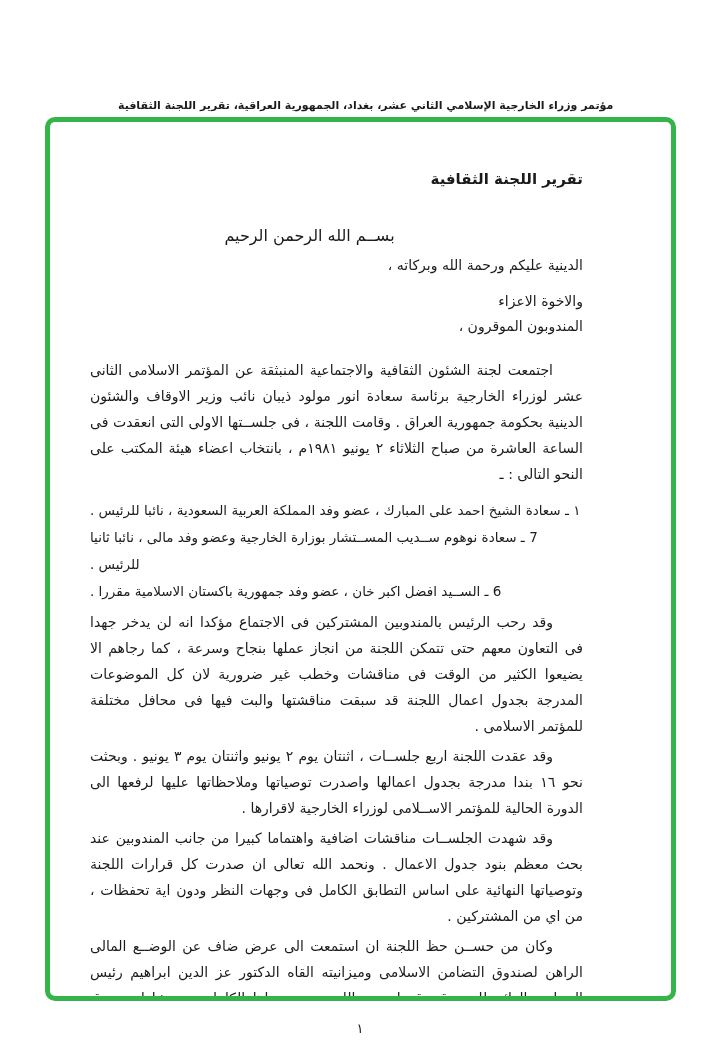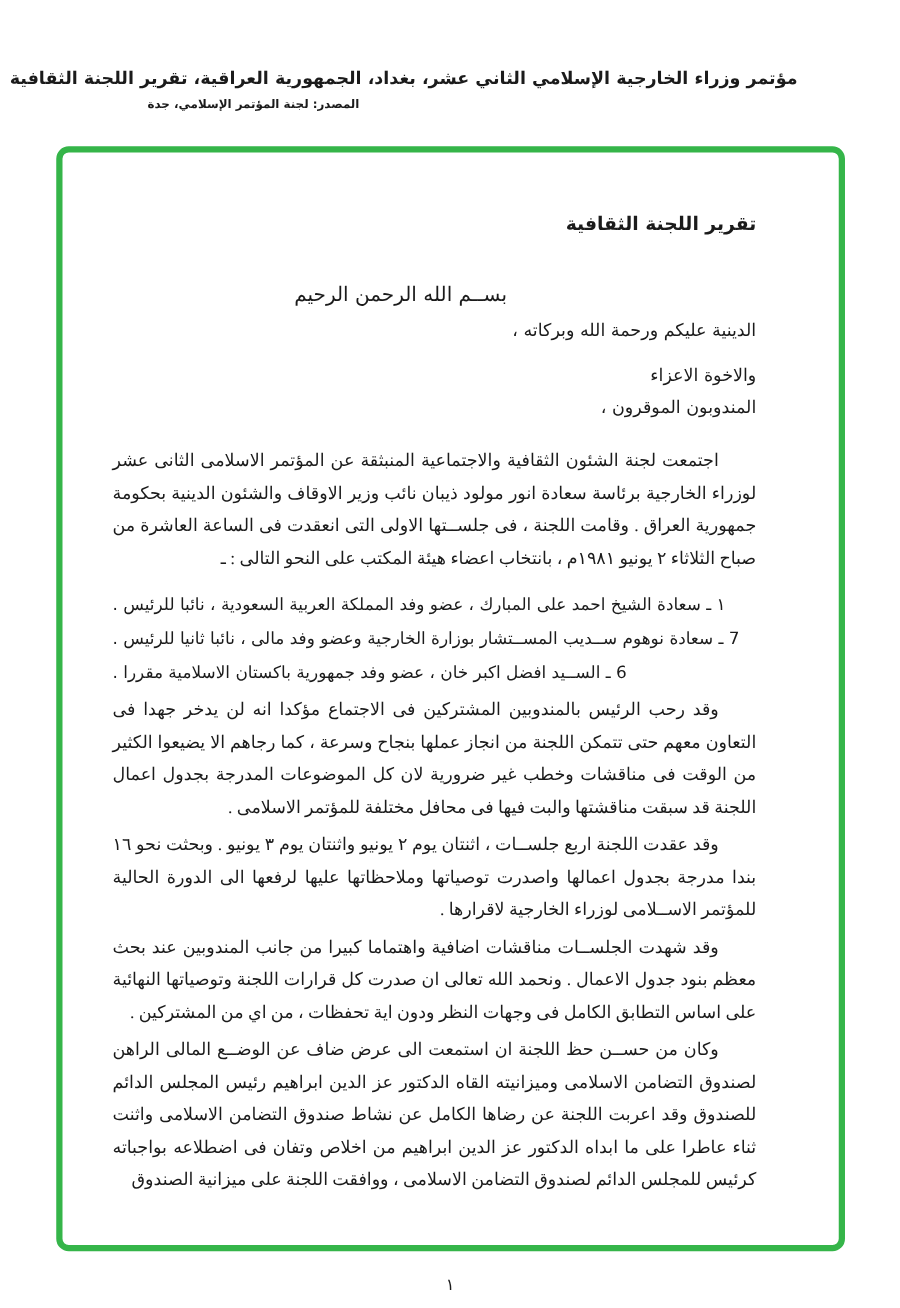--- a/index.html
+++ b/index.html
@@ -17,39 +17,40 @@
   }
   .doc-header{
     position:absolute;
     top:55px;
     left:118px;
     width:520px;
     direction:rtl;
     text-align:left;
   }
   .doc-header .line1{
-    font-size:14px;
+    font-size:11px;
     font-weight:bold;
     white-space:nowrap;
     letter-spacing:0;
+    margin-top:44px;
   }
   .doc-header .line2{
     font-size:9.5px;
     font-weight:bold;
     margin-top:7px;
   }
   .frame{
     position:absolute;
     left:45px;
     top:117px;
     width:631px;
     height:884px;
     border:5px solid var(--frame-green);
     border-radius:10px;
-    padding:48px 66px 0 40px;
+    padding:48px 88px 0 40px;
     direction:rtl;
     overflow:hidden;
     background:#ffffff;
   }
   .report-title{
     font-size:15px;
     font-weight:bold;
     text-align:right;
     margin-bottom:38px;
   }
@@ -71,21 +72,20 @@
     font-size:14px;
     line-height:25px;
     text-align:right;
   }
   .para{
     font-size:14px;
     line-height:26px;
     text-align:justify;
     text-indent:30px;
     margin-top:4px;
-    font-family:Liberation Serif, serif;
   }
   .bureau-list{
     margin-top:10px;
   }
   .bureau-item{
     font-size:13.5px;
     line-height:27px;
     text-align:left;
   }
   .page-number{

